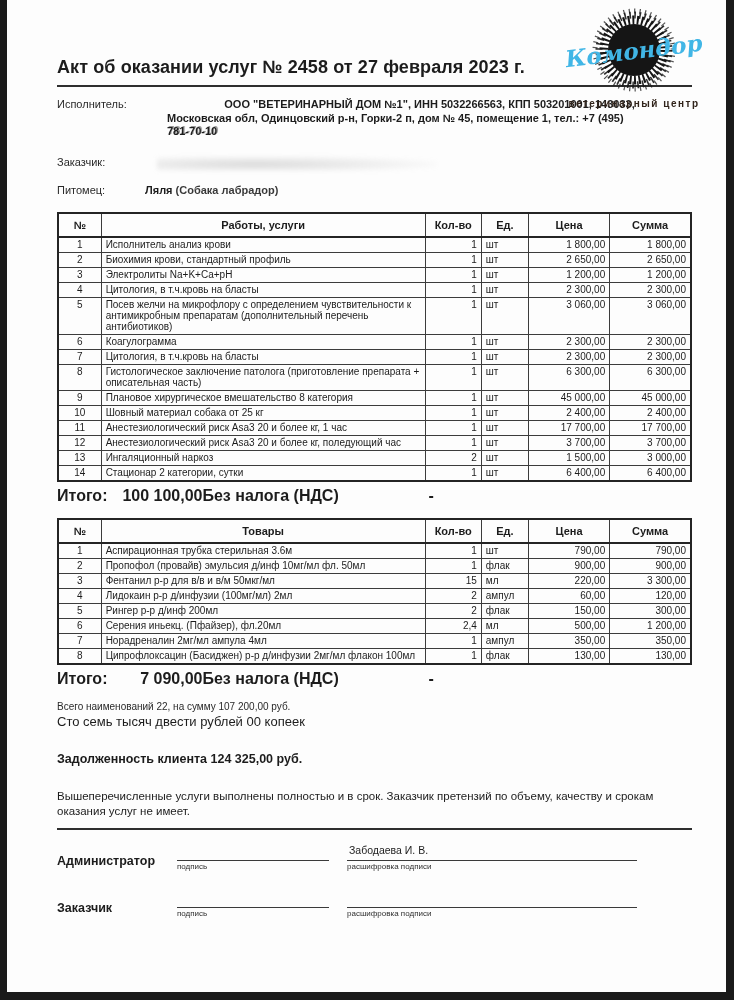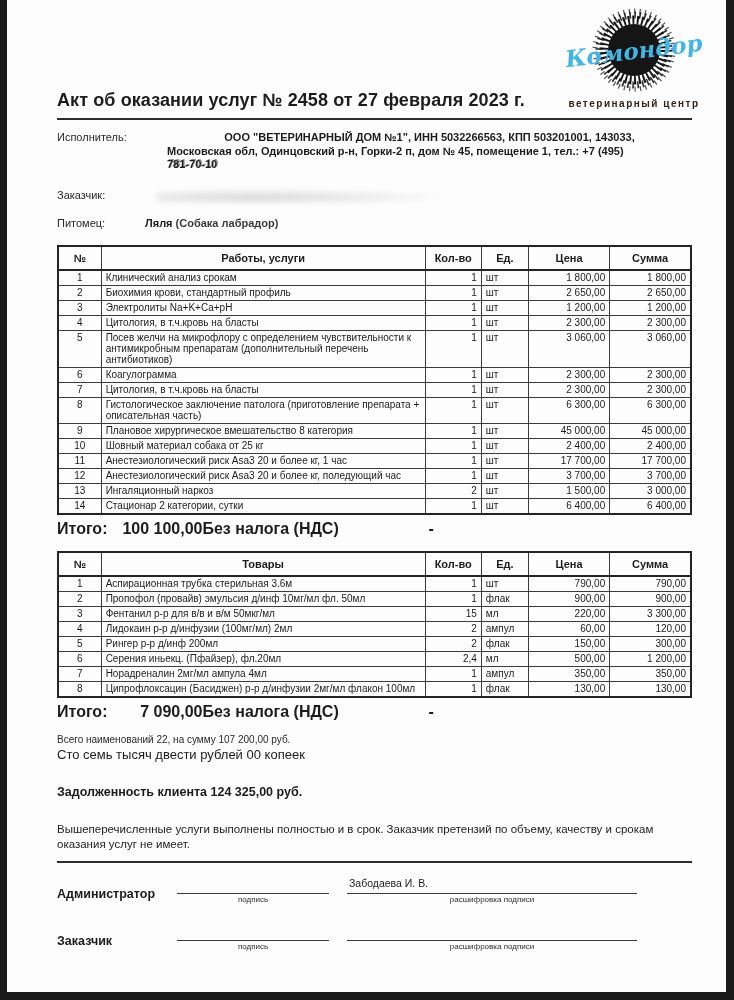--- a/index.html
+++ b/index.html
@@ -26,21 +26,21 @@
   }
   .logo-sub {
     margin-top: -4px;
     font-size: 10px;
     font-weight: bold;
     letter-spacing: 1.5px;
     color: #31241b;
     white-space: nowrap;
   }
   .title {
-    padding-top: 90px;
+    padding-top: 57px;
     font-size: 18px;
     font-weight: bold;
     letter-spacing: 0.1px;
   }
   .rule {
     border-bottom: 2.5px solid #2e2e2e;
     margin-top: 7px;
   }
   .rule2 { border-bottom: 2.5px solid #2e2e2e; margin-top: 9px; }
 
@@ -110,21 +110,21 @@
   .debt-line { margin-top: 23px; font-size: 12.5px; font-weight: bold; }
   .disclaimer { margin-top: 23px; font-size: 11.5px; line-height: 15px; max-width: 612px; }
 
   
   .sig-row { display: flex; margin-top: 14px; }
   .sig-row.second { margin-top: 20px; }
   .sig-label { flex: 0 0 112px; font-size: 12.5px; font-weight: bold; padding-top: 10px; }
   .sig-col1 { flex: 0 0 152px; margin-left: 8px; }
   .sig-col2 { flex: 0 0 290px; margin-left: 18px; }
   .sig-name { height: 17px; font-size: 10.5px; border-bottom: 1.5px solid #3a3a3a; padding-left: 2px; }
-  .sig-caption { font-size: 8px; color: #2f2f2f; text-align: center; padding-top: 1px; }
+  .sig-caption { font-size: 8px; color: #2f2f2f; text-align: left; padding-top: 1px; }
 </style>
 </head>
 <body>
 
 <div class="page">
 
   <div class="logo">
     <svg width="160" height="92" viewBox="0 0 160 92">
       <circle cx="80" cy="44" r="26" fill="#151515"></circle>
       <circle cx="80" cy="44" r="30" fill="none" stroke="#151515" stroke-width="9" stroke-dasharray="2 2.5"></circle>
@@ -178,21 +178,21 @@
         <th>Работы, услуги</th>
         <th>Кол-во</th>
         <th>Ед.</th>
         <th>Цена</th>
         <th>Сумма</th>
       </tr>
     </thead>
     <tbody>
         <tr>
           <td class="al-c">1</td>
-          <td class="al-l">Клинический анализ срокам</td>
+          <td class="al-l">Исполнитель анализ крови</td>
           <td class="al-r">1</td>
           <td class="al-l">шт</td>
           <td class="al-r">1 800,00</td>
           <td class="al-r">1 800,00</td>
         </tr>
         <tr>
           <td class="al-c">2</td>
           <td class="al-l">Биохимия крови, стандартный профиль</td>
           <td class="al-r">1</td>
           <td class="al-l">шт</td>

